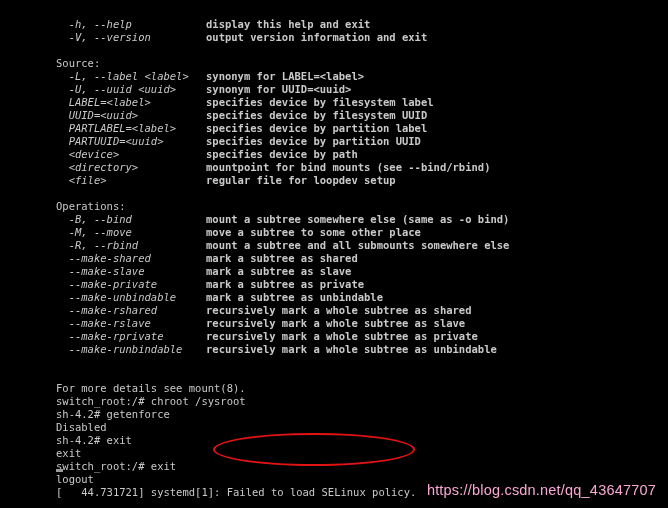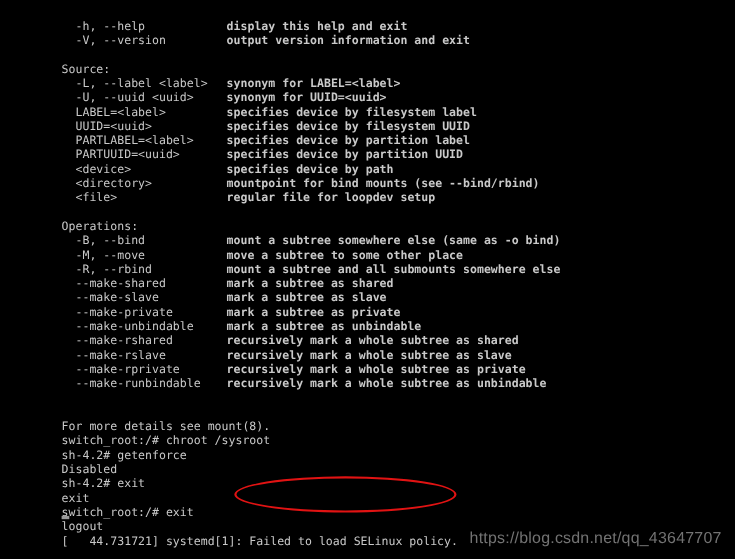--- a/index.html
+++ b/index.html
@@ -36,21 +36,21 @@
     height: 13px;
     white-space: pre;
   }
   .line.blank { color: transparent; }
 
   
   .opt {
     display: inline-block;
     white-space: pre;
   }
-  .opt.w25 { width: 150px; }   
+  .opt.w25 { width: 150px; font-style: italic; }   
   .desc { white-space: pre; font-weight: bold; }
 
   
   #cursor {
     position: absolute;
     left: 56px;
     top: 469px;
     width: 7px;
     height: 3px;
     background: #9a9a9a;
@@ -85,15 +85,15 @@
 <body>
 
 <div id="screen" style="background: rgb(0, 0, 0);">
 
   <div id="console" style="color: rgb(201, 201, 201);"><span class="line"><span class="opt w25">  -h, --help</span><span class="desc">display this help and exit</span></span><span class="line"><span class="opt w25">  -V, --version</span><span class="desc">output version information and exit</span></span><span class="line blank"><span class="opt"> </span></span><span class="line"><span class="opt">Source:</span></span><span class="line"><span class="opt w25">  -L, --label &lt;label&gt;</span><span class="desc">synonym for LABEL=&lt;label&gt;</span></span><span class="line"><span class="opt w25">  -U, --uuid &lt;uuid&gt;</span><span class="desc">synonym for UUID=&lt;uuid&gt;</span></span><span class="line"><span class="opt w25">  LABEL=&lt;label&gt;</span><span class="desc">specifies device by filesystem label</span></span><span class="line"><span class="opt w25">  UUID=&lt;uuid&gt;</span><span class="desc">specifies device by filesystem UUID</span></span><span class="line"><span class="opt w25">  PARTLABEL=&lt;label&gt;</span><span class="desc">specifies device by partition label</span></span><span class="line"><span class="opt w25">  PARTUUID=&lt;uuid&gt;</span><span class="desc">specifies device by partition UUID</span></span><span class="line"><span class="opt w25">  &lt;device&gt;</span><span class="desc">specifies device by path</span></span><span class="line"><span class="opt w25">  &lt;directory&gt;</span><span class="desc">mountpoint for bind mounts (see --bind/rbind)</span></span><span class="line"><span class="opt w25">  &lt;file&gt;</span><span class="desc">regular file for loopdev setup</span></span><span class="line blank"><span class="opt"> </span></span><span class="line"><span class="opt">Operations:</span></span><span class="line"><span class="opt w25">  -B, --bind</span><span class="desc">mount a subtree somewhere else (same as -o bind)</span></span><span class="line"><span class="opt w25">  -M, --move</span><span class="desc">move a subtree to some other place</span></span><span class="line"><span class="opt w25">  -R, --rbind</span><span class="desc">mount a subtree and all submounts somewhere else</span></span><span class="line"><span class="opt w25">  --make-shared</span><span class="desc">mark a subtree as shared</span></span><span class="line"><span class="opt w25">  --make-slave</span><span class="desc">mark a subtree as slave</span></span><span class="line"><span class="opt w25">  --make-private</span><span class="desc">mark a subtree as private</span></span><span class="line"><span class="opt w25">  --make-unbindable</span><span class="desc">mark a subtree as unbindable</span></span><span class="line"><span class="opt w25">  --make-rshared</span><span class="desc">recursively mark a whole subtree as shared</span></span><span class="line"><span class="opt w25">  --make-rslave</span><span class="desc">recursively mark a whole subtree as slave</span></span><span class="line"><span class="opt w25">  --make-rprivate</span><span class="desc">recursively mark a whole subtree as private</span></span><span class="line"><span class="opt w25">  --make-runbindable</span><span class="desc">recursively mark a whole subtree as unbindable</span></span><span class="line blank"><span class="opt"> </span></span><span class="line blank"><span class="opt"> </span></span><span class="line"><span class="opt">For more details see mount(8).</span></span><span class="line"><span class="opt">switch_root:/# chroot /sysroot</span></span><span class="line"><span class="opt">sh-4.2# getenforce</span></span><span class="line"><span class="opt">Disabled</span></span><span class="line"><span class="opt">sh-4.2# exit</span></span><span class="line"><span class="opt">exit</span></span><span class="line"><span class="opt">switch_root:/# exit</span></span><span class="line"><span class="opt">logout</span></span><span class="line"><span class="opt">[   44.731721] systemd[1]: Failed to load SELinux policy.</span></span></div>
 
   <div id="cursor"></div>
 
   <div id="annot-ellipse" style="border-color: rgb(225, 19, 19);"></div>
 
-  <div id="watermark" style="color: #737373;">https://blog.csdn.net/qq_43647707</div>
+  <div id="watermark" style="color: #f9a8d4;">https://blog.csdn.net/qq_43647707</div>
 
 </div>
 
 </body></html>

